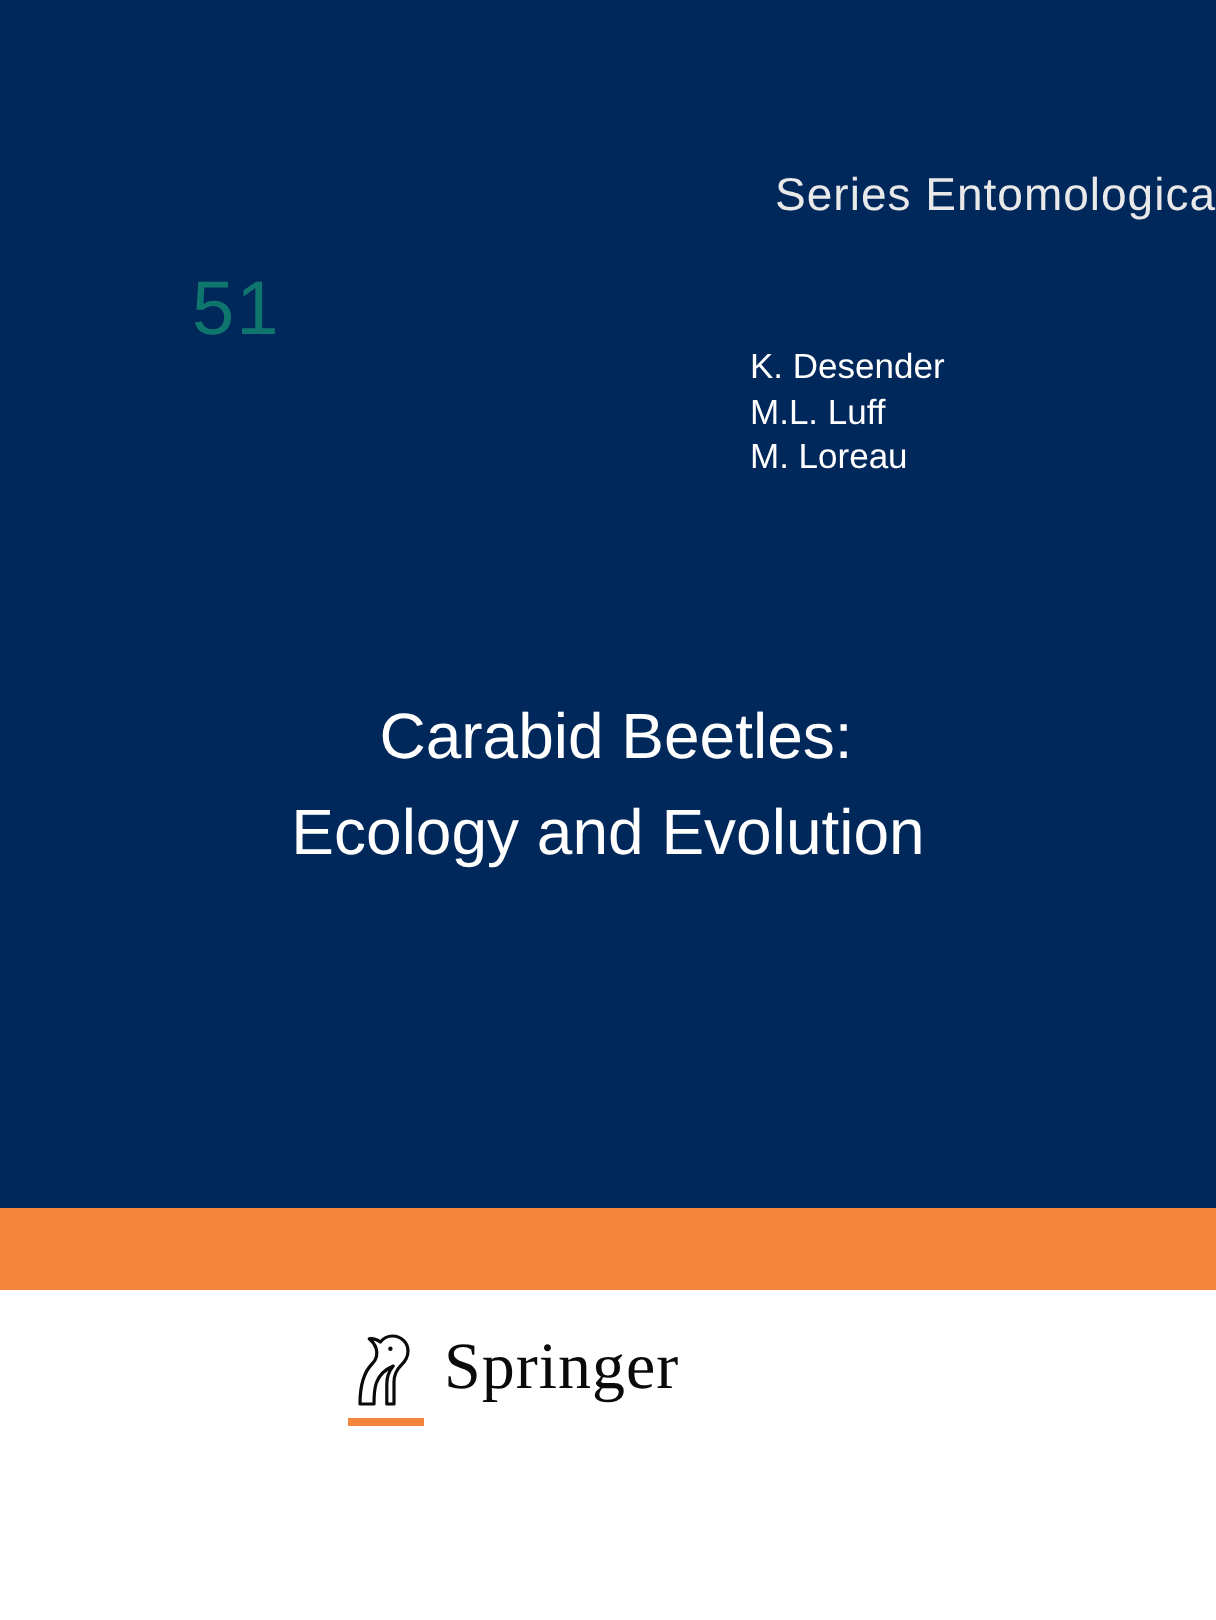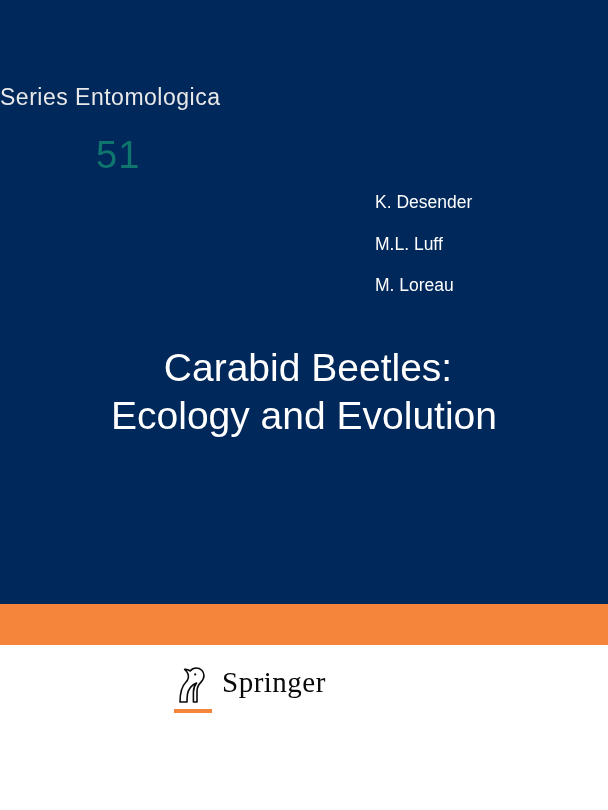--- a/index.html
+++ b/index.html
@@ -46,21 +46,21 @@
     width: 608px;
     height: 165px;
     background: #ffffff;
   }
 
   .series-title {
     position: absolute;
     left: 0;
     top: 84px;
     width: 608px;
-    text-align: left;
+    text-align: right;
     color: #e9e9ea;
     font-size: 23px;
     letter-spacing: 0.5px;
     font-weight: normal;
   }
 
   .series-number {
     position: absolute;
     left: 96px;
     top: 134px;
@@ -73,30 +73,29 @@
   .authors {
     position: absolute;
     left: 375px;
     top: 172px;
     color: #ffffff;
     font-size: 17.5px;
     line-height: 22.5px;
   }
   .authors div {
     white-space: nowrap;
-    margin-top: 19px;
   }
 
   .book-title {
     position: absolute;
     left: 0;
     top: 344px;
     width: 608px;
     color: #ffffff;
-    font-size: 39px;
+    font-size: 32px;
     line-height: 48px;
     font-weight: normal;
     text-align: center;
   }
   .book-title .line1 {
     display: block;
     padding-left: 8px;
   }
   .book-title .line2 {
     display: block;
@@ -116,21 +115,21 @@
     left: 0;
     top: 0;
     width: 44px;
     height: 44px;
   }
   .springer-word {
     position: absolute;
     left: 50px;
     top: 4px;
     font-family: "Liberation Serif", serif;
-    font-size: 29px;
+    font-size: 33px;
     color: #0a0a0a;
     letter-spacing: 0.5px;
   }
   .springer-rule {
     position: absolute;
     left: 2px;
     top: 47px;
     width: 38px;
     height: 4px;
     background: #f6853c;

